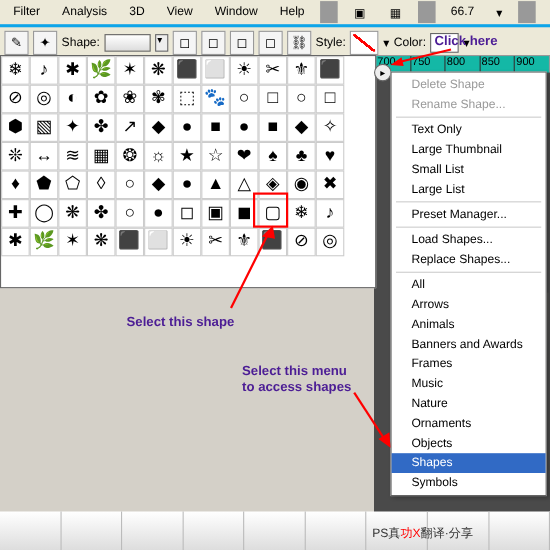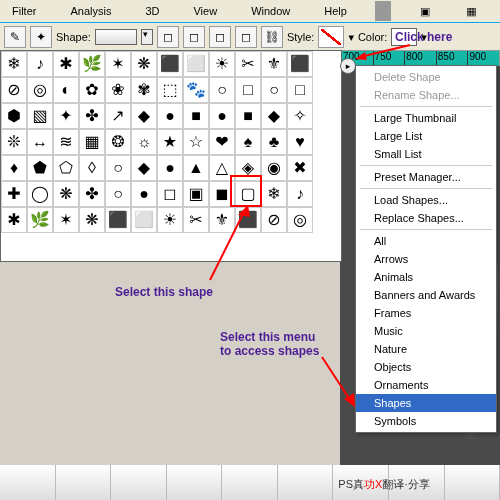--- a/index.html
+++ b/index.html
@@ -1,16 +1,16 @@
 <!DOCTYPE html>
 <html><head>
 <meta charset="utf-8">
 <style>
 body{margin:0;font-family:Tahoma,sans-serif;font-size:11px;background:#d4d0c8;width:500px;height:500px;overflow:hidden;position:relative}
-.menubar{display:flex;align-items:center;height:22px;background:#ece9d8;border-bottom:1px solid #0ea5e9;padding:0 4px;gap:18px}
+.menubar{display:flex;align-items:center;height:22px;background:#ece9d8;border-bottom:3px solid #0ea5e9;padding:0 4px;gap:4px}
 .menubar span{padding:2px 8px;cursor:default}
 .menubar .divider{width:1px;height:16px;background:#999;margin:0 2px}
 .menubar .iconbtn{width:18px;height:18px;display:inline-flex;align-items:center;justify-content:center;border:1px solid transparent}
 .zoom{font-size:11px;padding:0 2px}
 .toolbar{display:flex;align-items:center;height:28px;background:#ece9d8;border-bottom:1px solid #999;padding:0 4px;gap:4px}
 .toolbar .lbl{font-size:11px}
 .toolbar .swatch{width:40px;height:14px;border:1px solid #666;display:inline-block;background:linear-gradient(to bottom,#fff,#ddd)}
 .toolbar .drop{width:10px;height:14px;border:1px solid #666;display:inline-block;background:#eee;position:relative}
 .toolbar .drop::after{content:'▾';position:absolute;top:-1px;left:1px;font-size:9px}
 .toolbar .ico{width:20px;height:20px;border:1px solid #999;background:#f5f5f5;display:inline-flex;align-items:center;justify-content:center;font-size:12px}
@@ -179,38 +179,39 @@
       <div class="shape-cell">◎</div>
     </div>
 </div>
 
 <div class="flyout-btn">▸</div>
 
 <div class="contextmenu">
   <div class="item disabled">Delete Shape</div>
   <div class="item disabled">Rename Shape...</div>
   <div class="sep"></div>
+  <div class="item">Text Only</div>
   <div class="item">Large Thumbnail</div>
+  <div class="item">Small List</div>
   <div class="item">Large List</div>
-  <div class="item">Small List</div>
   <div class="sep"></div>
   <div class="item">Preset Manager...</div>
   <div class="sep"></div>
   <div class="item">Load Shapes...</div>
   <div class="item">Replace Shapes...</div>
   <div class="sep"></div>
   <div class="item">All</div>
   <div class="item">Arrows</div>
   <div class="item">Animals</div>
   <div class="item">Banners and Awards</div>
   <div class="item">Frames</div>
   <div class="item">Music</div>
   <div class="item">Nature</div>
+  <div class="item">Ornaments</div>
   <div class="item">Objects</div>
-  <div class="item">Ornaments</div>
   <div class="item selected">Shapes</div>
   <div class="item">Symbols</div>
 
 </div>
 
 <div class="starbox"></div>
 
 <div class="anno" style="top:30px;left:395px">Click here</div>
 <svg class="arrow" style="top:42px;left:355px" width="60" height="20">
     <line x1="55" y1="3" x2="5" y2="15" stroke="red" stroke-width="2"></line>

